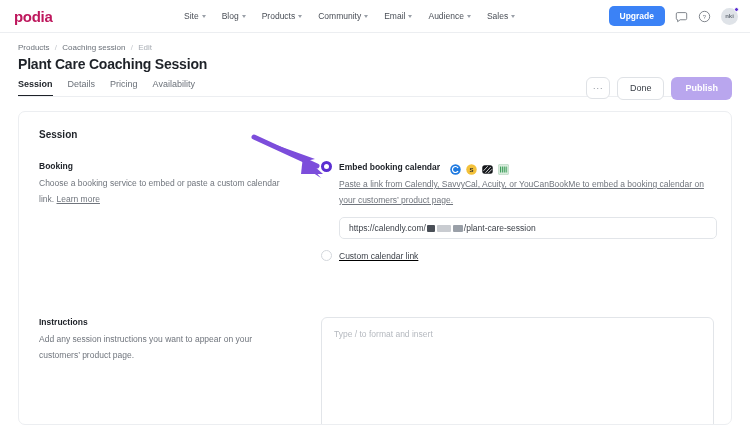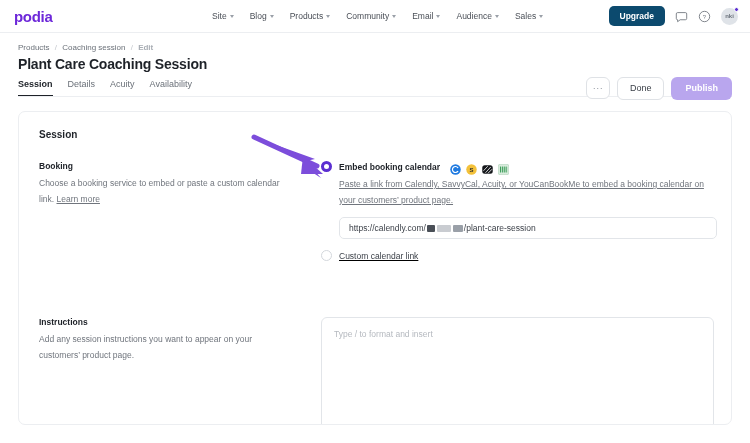--- a/index.html
+++ b/index.html
@@ -16,26 +16,26 @@
     height: 33px;
     border-bottom: 1px solid #eceef1;
     display: flex;
     align-items: center;
     padding: 0 12px 0 14px;
     position: relative;
   }
   .logo {
     font-size: 15px;
     font-weight: 700;
-    color: #6d28d9;
+    color: #be185d;
     letter-spacing: -0.3px;
   }
   .nav-center {
     position: absolute;
-    left: 212px;
+    left: 184px;
     display: flex;
     align-items: center;
     gap: 16px;
   }
   .nav-item {
     font-size: 8.5px;
     color: #4a4f57;
     display: flex;
     align-items: center;
     gap: 3px;
@@ -49,21 +49,21 @@
     border-top: 3px solid #9aa0a8;
     display: inline-block;
   }
   .nav-right {
     margin-left: auto;
     display: flex;
     align-items: center;
     gap: 10px;
   }
   .upgrade-btn {
-    background: #0c4a6e;
+    background: #3b82f6;
     color: #fff;
     font-size: 8.5px;
     font-weight: 600;
     border: none;
     border-radius: 5px;
     padding: 5px 11px;
     cursor: pointer;
     font-family: inherit;
   }
   .icon-btn { cursor: pointer; display: flex; align-items: center; }
@@ -85,21 +85,21 @@
   .page-head {
     padding: 10px 18px 0 18px;
     position: relative;
   }
   .breadcrumb {
     font-size: 8px;
     color: #6b7179;
     margin-bottom: 4px;
   }
   .breadcrumb .crumb { color: #6b7179; cursor: pointer; }
-  .breadcrumb .crumb.last { color: #a8adb4; cursor: default; font-weight: bold; }
+  .breadcrumb .crumb.last { color: #a8adb4; cursor: default; }
   .breadcrumb .sep { color: #c3c7cc; margin: 0 3px; }
   .page-title {
     font-size: 14px;
     font-weight: 700;
     color: #1e2228;
     letter-spacing: -0.2px;
     margin-bottom: 7px;
   }
   .tabs {
     display: flex;
@@ -367,21 +367,21 @@
     <span class="crumb">Coaching session</span>
     <span class="sep">/</span>
     <span class="crumb last">Edit</span>
   </div>
 
   <div class="page-title">Plant Care Coaching Session</div>
 
   <div class="tabs">
     <div class="tab active">Session</div>
     <div class="tab">Details</div>
-    <div class="tab">Acuity</div>
+    <div class="tab">Pricing</div>
     <div class="tab">Availability</div>
   </div>
   <div class="tabs-rule"></div>
 
   <div class="head-actions">
     <div class="btn-dots">···</div>
     <button class="btn-ghost">Done</button>
     <button class="btn-publish">Publish</button>
   </div>
 </div>

